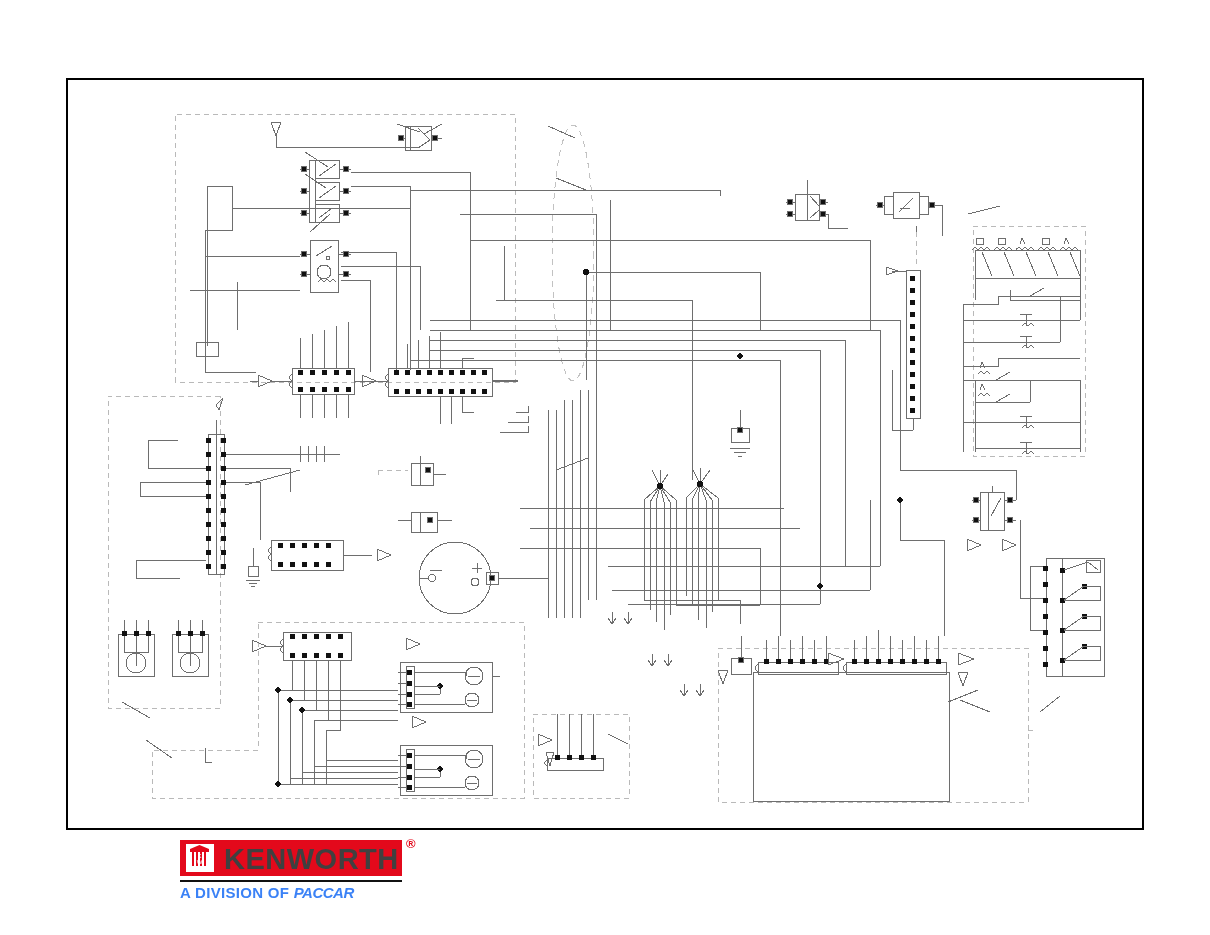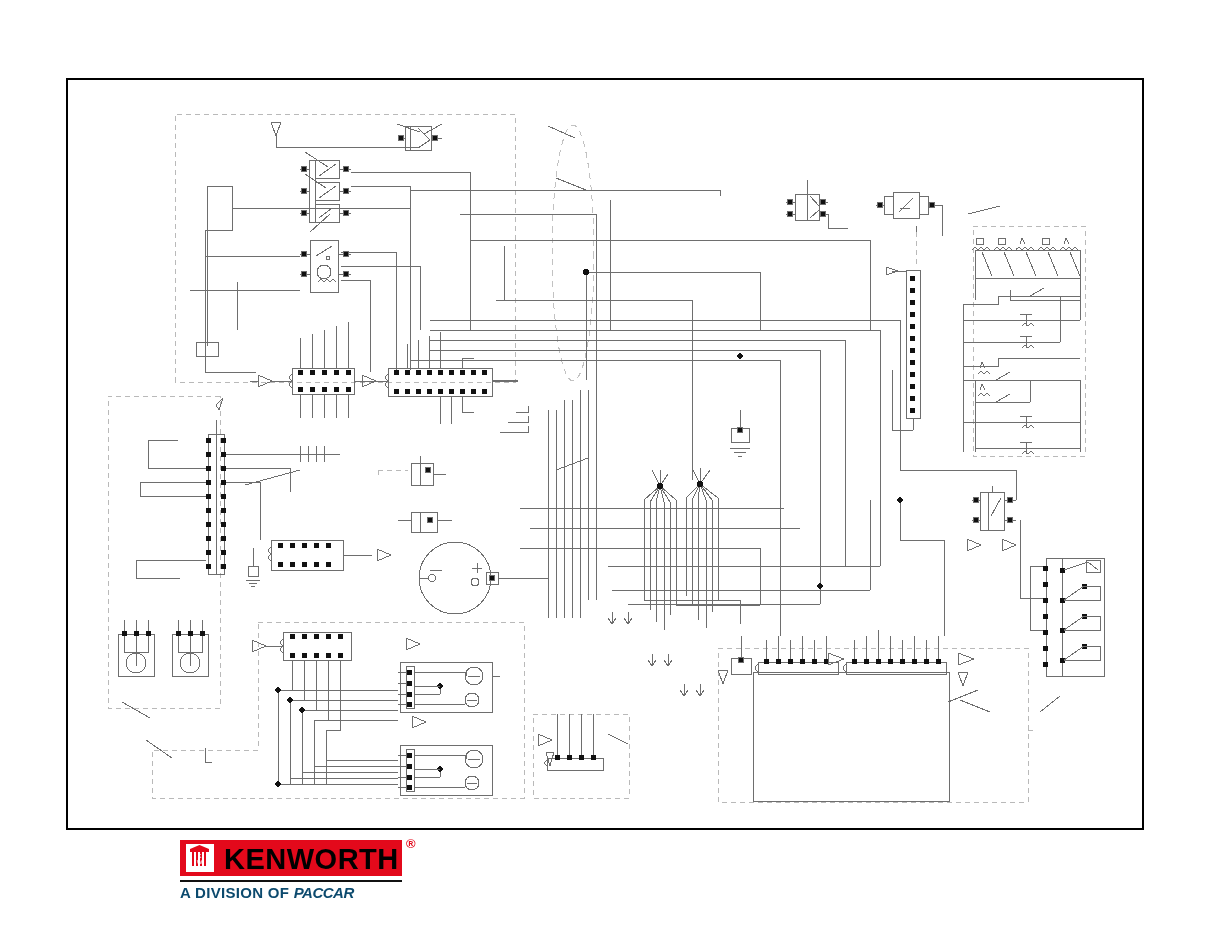--- a/index.html
+++ b/index.html
@@ -3,25 +3,25 @@
 <meta charset="utf-8">
 <style>
   html,body{margin:0;padding:0;background:#ffffff;}
   body{width:1210px;height:935px;font-family:"Liberation Sans",sans-serif;overflow:hidden;}
   #page{position:relative;width:1210px;height:935px;background:#ffffff;}
   #frame{position:absolute;left:66px;top:78px;width:1078px;height:752px;border:2px solid #000;box-sizing:border-box;background:#fff;}
   #svgwrap{position:absolute;left:0;top:0;width:1210px;height:935px;}
   svg{display:block;}
   #brand{position:absolute;left:180px;top:840px;width:360px;height:70px;}
   .kwbar{position:absolute;left:0;top:0;width:222px;height:36px;background:#e3091b;}
-  .kwtext{position:absolute;left:44px;top:3px;color:#000000;font-size:29px;font-weight:bold;letter-spacing:0.5px;font-family:"Liberation Sans",sans-serif;}
+  .kwtext{position:absolute;left:44px;top:3px;color:#404040;font-size:29px;font-weight:bold;letter-spacing:0.5px;font-family:"Liberation Sans",sans-serif;}
   .kwbadge{position:absolute;left:6px;top:4px;width:28px;height:28px;background:#ffffff;}
   .kwreg{position:absolute;left:226px;top:-4px;color:#e3091b;font-size:13px;font-weight:bold;}
   .kwrule{position:absolute;left:0;top:40px;width:222px;height:2px;background:#111;}
-  .kwsub{position:absolute;left:0;top:44px;font-size:15px;font-weight:bold;color:#0c4a6e;letter-spacing:0.3px;}
+  .kwsub{position:absolute;left:0;top:44px;font-size:15px;font-weight:bold;color:#3b82f6;letter-spacing:0.3px;}
   .kwsub .pac{font-style:italic;font-weight:bold;letter-spacing:-0.5px;}
 </style>
 </head>
 <body>
 
 <div id="page">
 
   <div id="frame"></div>
 
   <div id="svgwrap">

